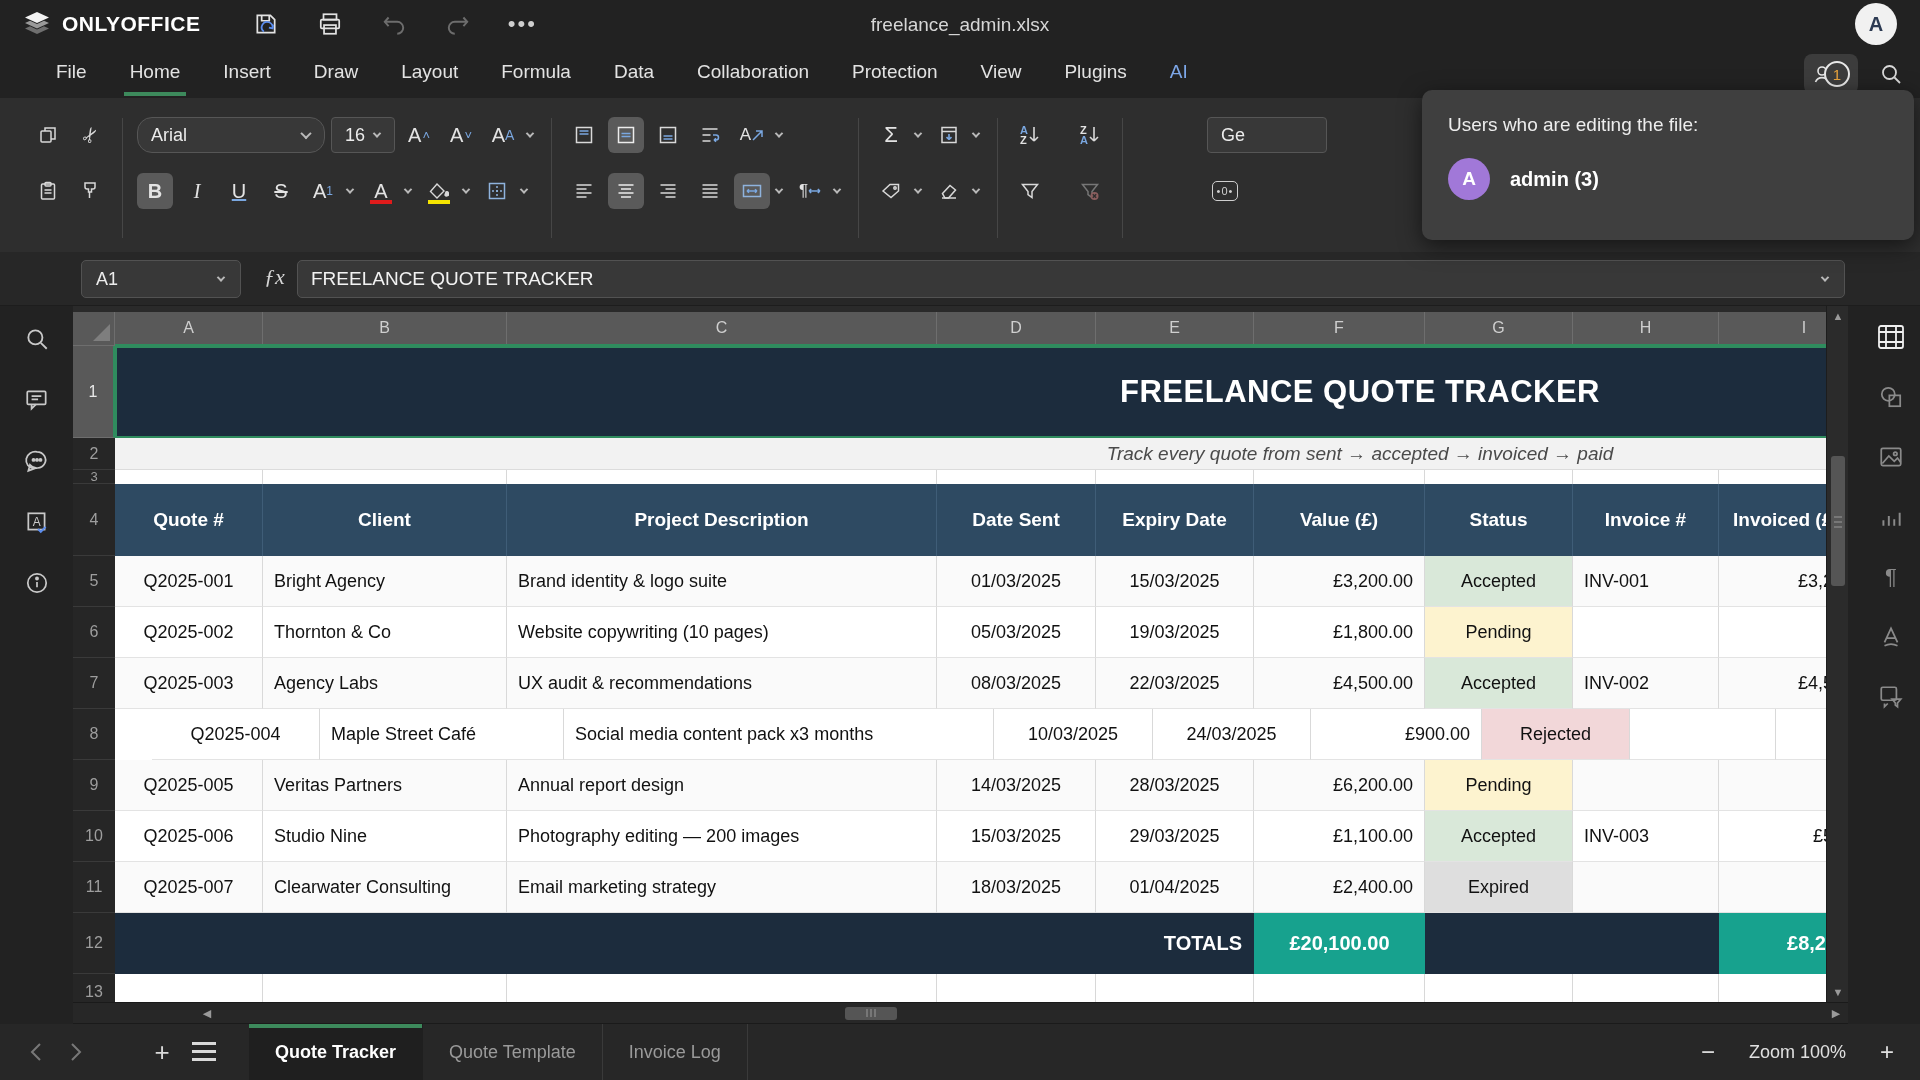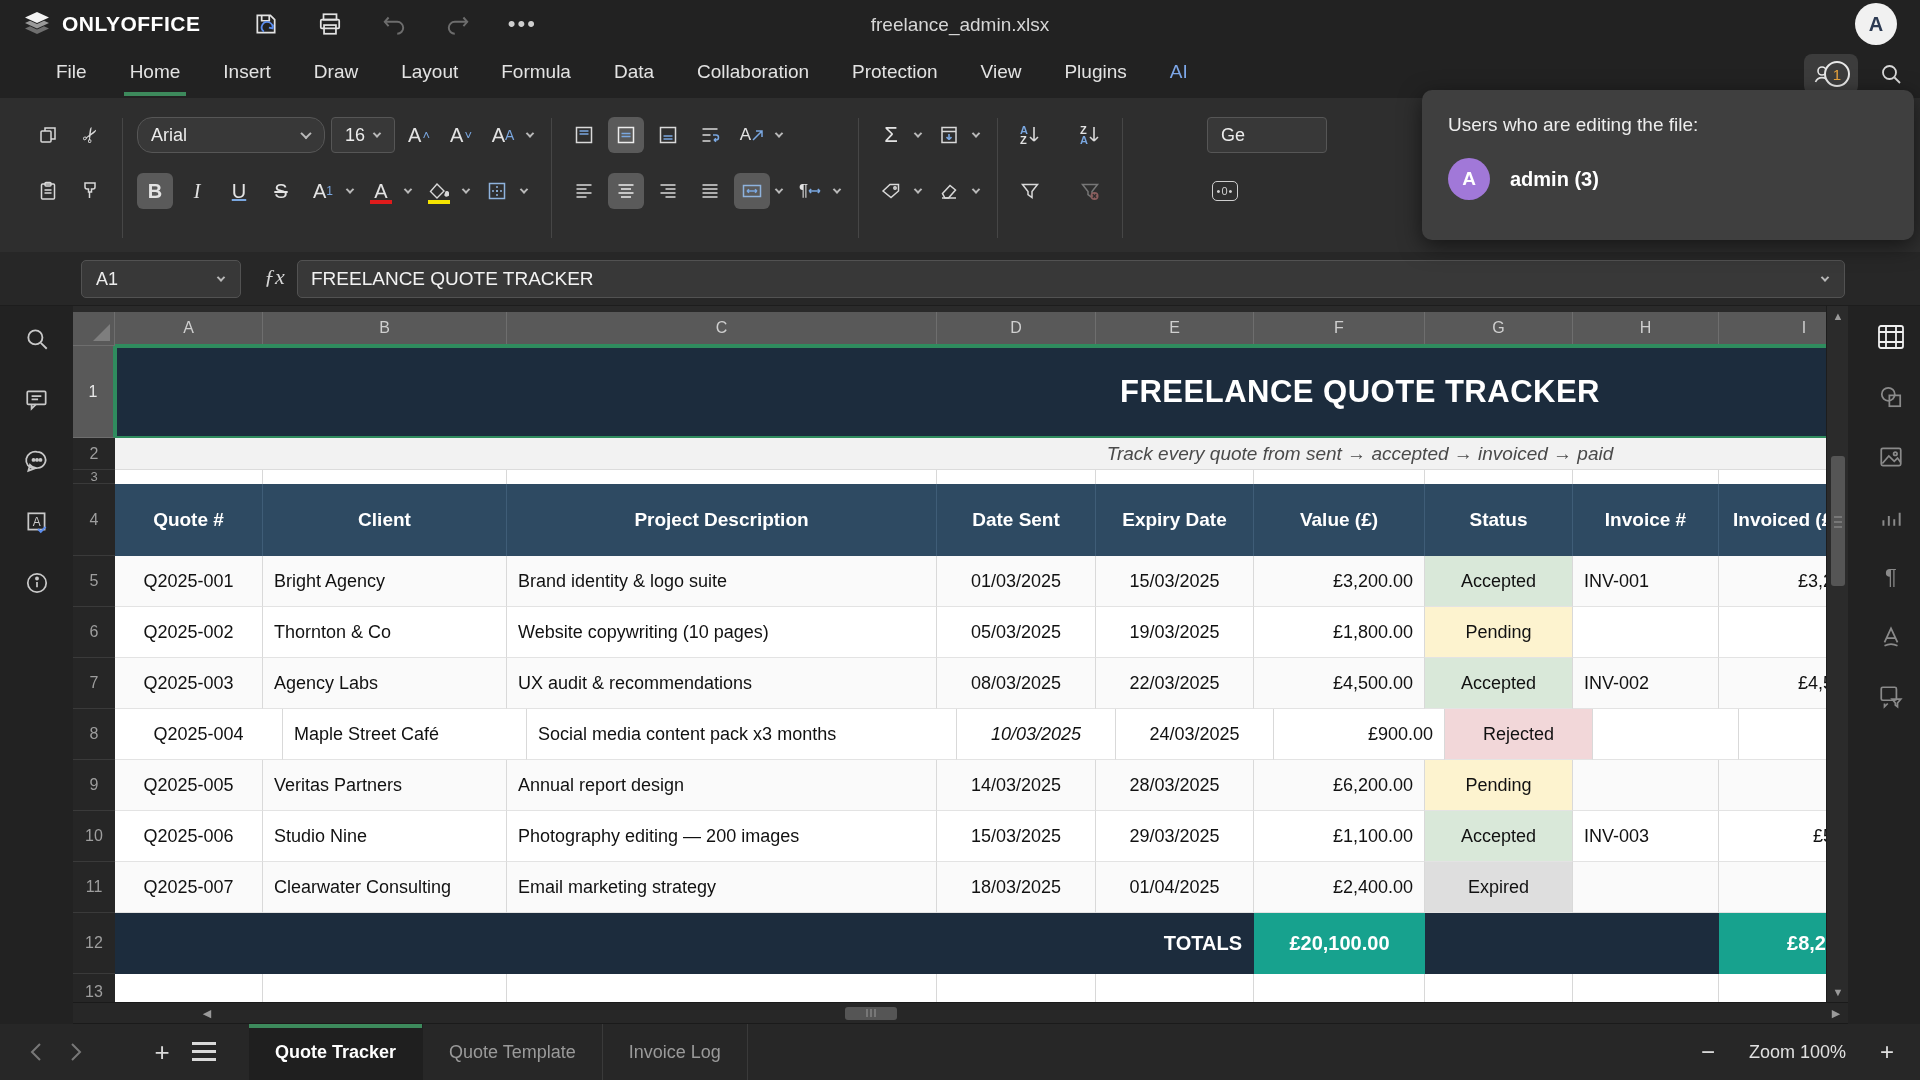--- a/index.html
+++ b/index.html
@@ -619,24 +619,24 @@
         <span class="cell a-l" style="width:244px;">Agency Labs</span>
         <span class="cell a-l" style="width:430px;">UX audit &amp; recommendations</span>
         <span class="cell a-c" style="width:159px;">08/03/2025</span>
         <span class="cell a-c" style="width:158px;">22/03/2025</span>
         <span class="cell a-r" style="width:171px;">£4,500.00</span>
         <span class="cell a-c st-accepted" style="width:148px;">Accepted</span>
         <span class="cell a-l" style="width:146px;">INV-002</span>
         <span class="cell a-r" style="width:171px;">£4,500.00</span>
       </div>
       <div class="rowx data-row" style="height:51px;">
-        <span class="cell a-c" style="width:168px;">Q2025-004</span>
+        <span class="cell a-c" style="width:168px;margin-left:37px;">Q2025-004</span>
         <span class="cell a-l" style="width:244px;">Maple Street Café</span>
         <span class="cell a-l" style="width:430px;">Social media content pack x3 months</span>
-        <span class="cell a-c" style="width:159px;font-style:italic;">10/03/2025</span>
+        <span class="cell a-c" style="width:159px;">10/03/2025</span>
         <span class="cell a-c" style="width:158px;">24/03/2025</span>
         <span class="cell a-r" style="width:171px;">£900.00</span>
         <span class="cell a-c st-rejected" style="width:148px;">Rejected</span>
         <span class="cell a-l" style="width:146px;"></span>
         <span class="cell a-r" style="width:171px;">£0.00</span>
       </div>
       <div class="rowx data-row alt" style="height:51px;">
         <span class="cell a-c" style="width:148px;">Q2025-005</span>
         <span class="cell a-l" style="width:244px;">Veritas Partners</span>
         <span class="cell a-l" style="width:430px;">Annual report design</span>

